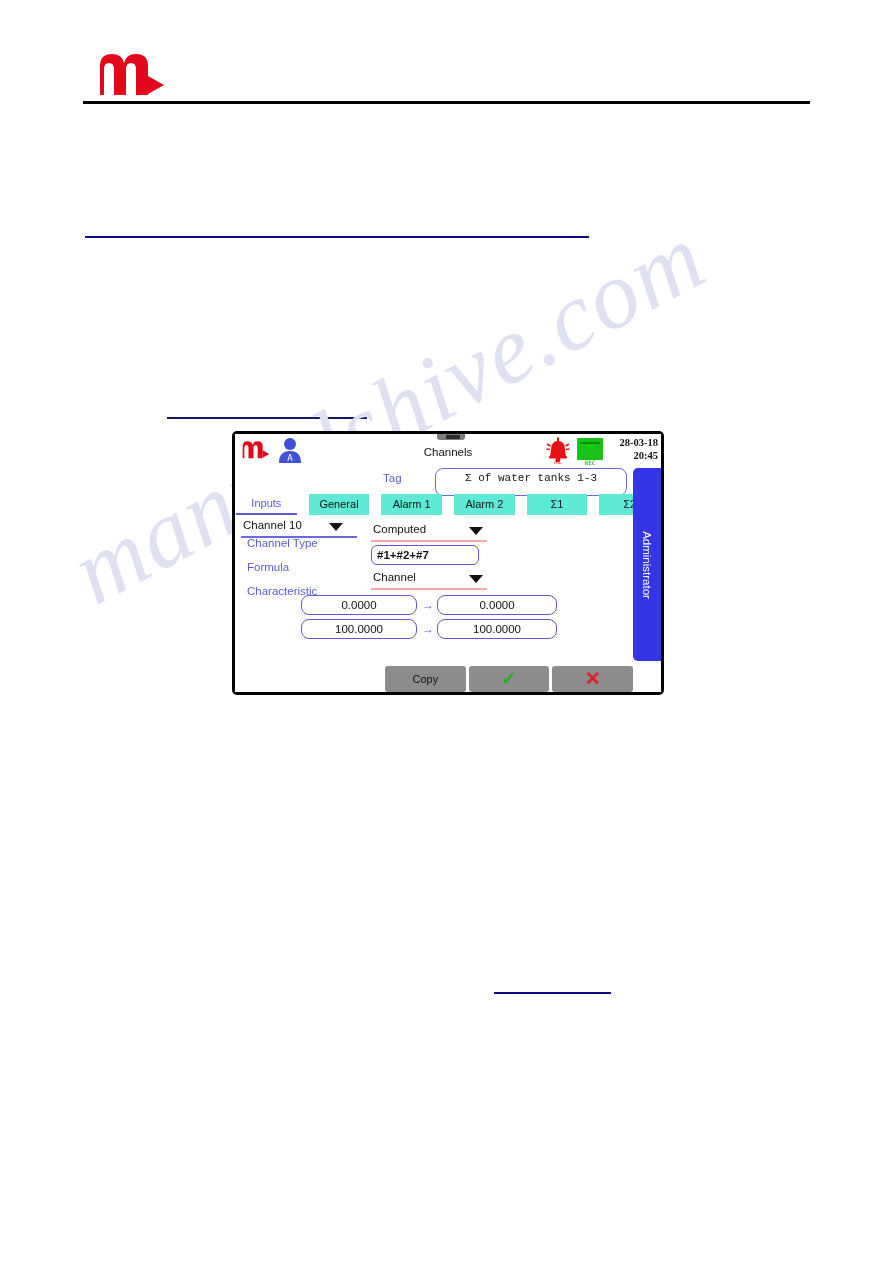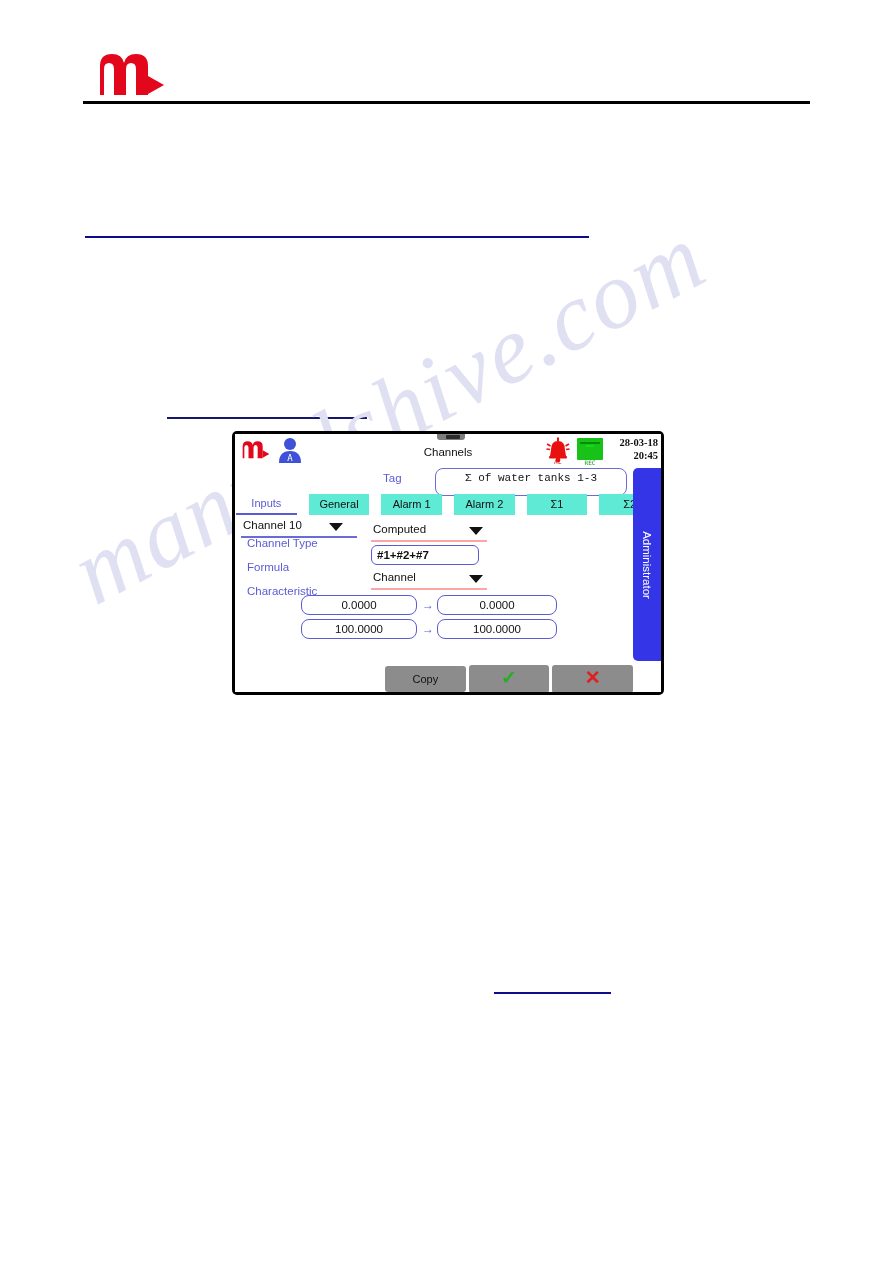--- a/index.html
+++ b/index.html
@@ -367,21 +367,20 @@
     position: absolute;
     left: 0;
     bottom: 0;
     width: 100%;
     height: 26px;
     display: flex;
     gap: 3px;
     padding-left: 150px;
     padding-right: 28px;
     box-sizing: border-box;
-    align-items: center;
   }
   .btn {
     flex: 1;
     background: #8c8c8c;
     border-radius: 3px;
     text-align: center;
     font-size: 11px;
     color: #111111;
     line-height: 26px;
     position: relative;

